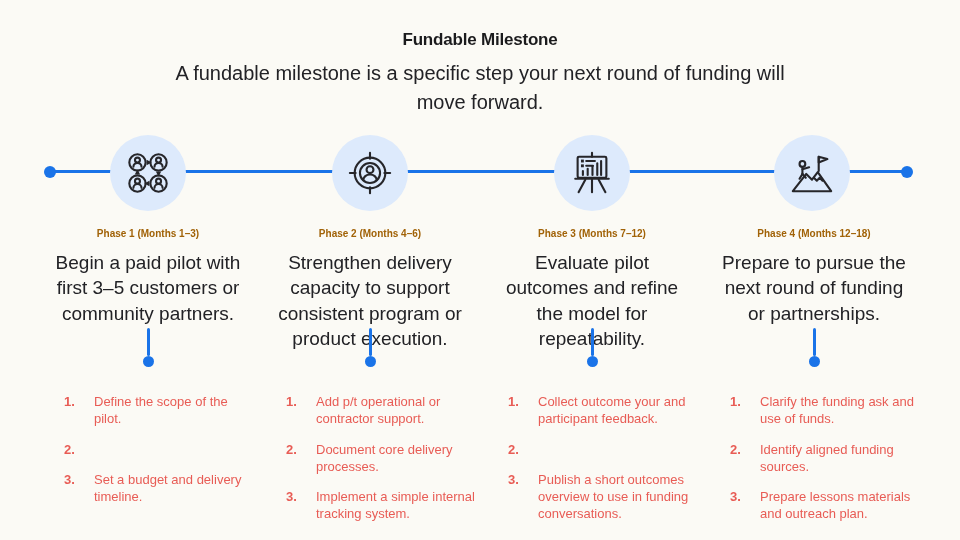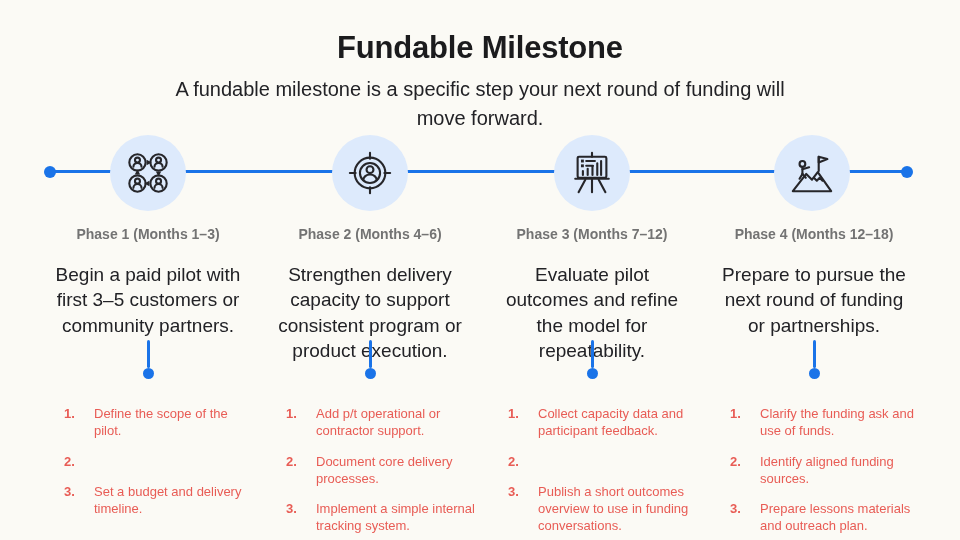--- a/index.html
+++ b/index.html
@@ -6,21 +6,21 @@
   .frame{
     position:relative;
     width:960px;height:540px;
     background:#fbfaf5;
     font-family:"Liberation Sans", sans-serif;
     color:#1d1d1f;
     overflow:hidden;
   }
   
   .header{position:absolute;top:30px;left:0;width:960px;text-align:center;}
-  .title{font-size:31px;font-weight:700;letter-spacing:-0.2px;color:#1b1b1d;}
+  .title{font-size:17px;font-weight:700;letter-spacing:-0.2px;color:#1b1b1d;}
   .subtitle{
     margin:9px auto 16px auto;max-width:630px;
     font-size:20px;line-height:1.45;color:#222226;
   }
   
   .timeline{position:absolute;top:137px;left:0;width:960px;height:80px;}
   .tl-line{position:absolute;top:33px;left:50px;width:858px;height:3px;background:#1a73e8;border-radius:2px;}
   .tl-enddot{position:absolute;width:12px;height:12px;border-radius:50%;background:#1a73e8;top:29px;}
   .tl-enddot.left{left:44px;}
   .tl-enddot.right{left:901px;}
@@ -31,22 +31,22 @@
   .icon-circle svg{display:block;}
   .ic-1{left:110px;} .ic-2{left:332px;} .ic-3{left:554px;} .ic-4{left:774px;}
   
   .columns{
     position:absolute;top:222px;left:37px;width:888px;
     display:grid;grid-template-columns:222px 222px 222px 222px;
   }
   .col{display:flex;flex-direction:column;align-items:center;}
   .phase-heading{
     padding-top:4px;height:16px;line-height:16px;
-    font-size:14px;font-weight:700;text-align:center;color:#737373;
-    margin-bottom:20px;white-space:nowrap;
+    font-size:10px;font-weight:700;text-align:center;color:#a16207;
+    margin-bottom:8px;white-space:nowrap;
   }
   .phase-desc{
     height:78px;max-width:200px;text-align:center;
     font-size:19px;line-height:1.34;color:#222226;
   }
   .connector-line{width:3px;height:28px;background:#1a73e8;border-radius:2px;}
   .connector-dot{width:11px;height:11px;border-radius:50%;background:#1a73e8;margin-top:0px;}
   .steps{width:100%;margin-top:26px;}
   .step{display:flex;margin-bottom:13px;color:#e85c55;font-size:13px;line-height:1.33;}
   .step-num{flex:0 0 30px;margin-left:27px;font-weight:700;}
@@ -189,21 +189,21 @@
     </div>
 
     <div class="col">
       <div class="phase-heading">Phase 3 (Months 7–12)</div>
       <div class="phase-desc">Evaluate pilot outcomes and refine the model for repeatability.</div>
       <div class="connector-line"></div>
       <div class="connector-dot"></div>
       <div class="steps">
         <div class="step">
           <span class="step-num">1.</span>
-          <span class="step-text">Collect capacity data and participant feedback.</span>
+          <span class="step-text">Collect outcome your and participant feedback.</span>
         </div>
         <div class="step">
           <span class="step-num">2.</span>
         </div>
         <div class="step">
           <span class="step-num">3.</span>
           <span class="step-text">Publish a short outcomes overview to use in funding conversations.</span>
         </div>
       </div>
     </div>

